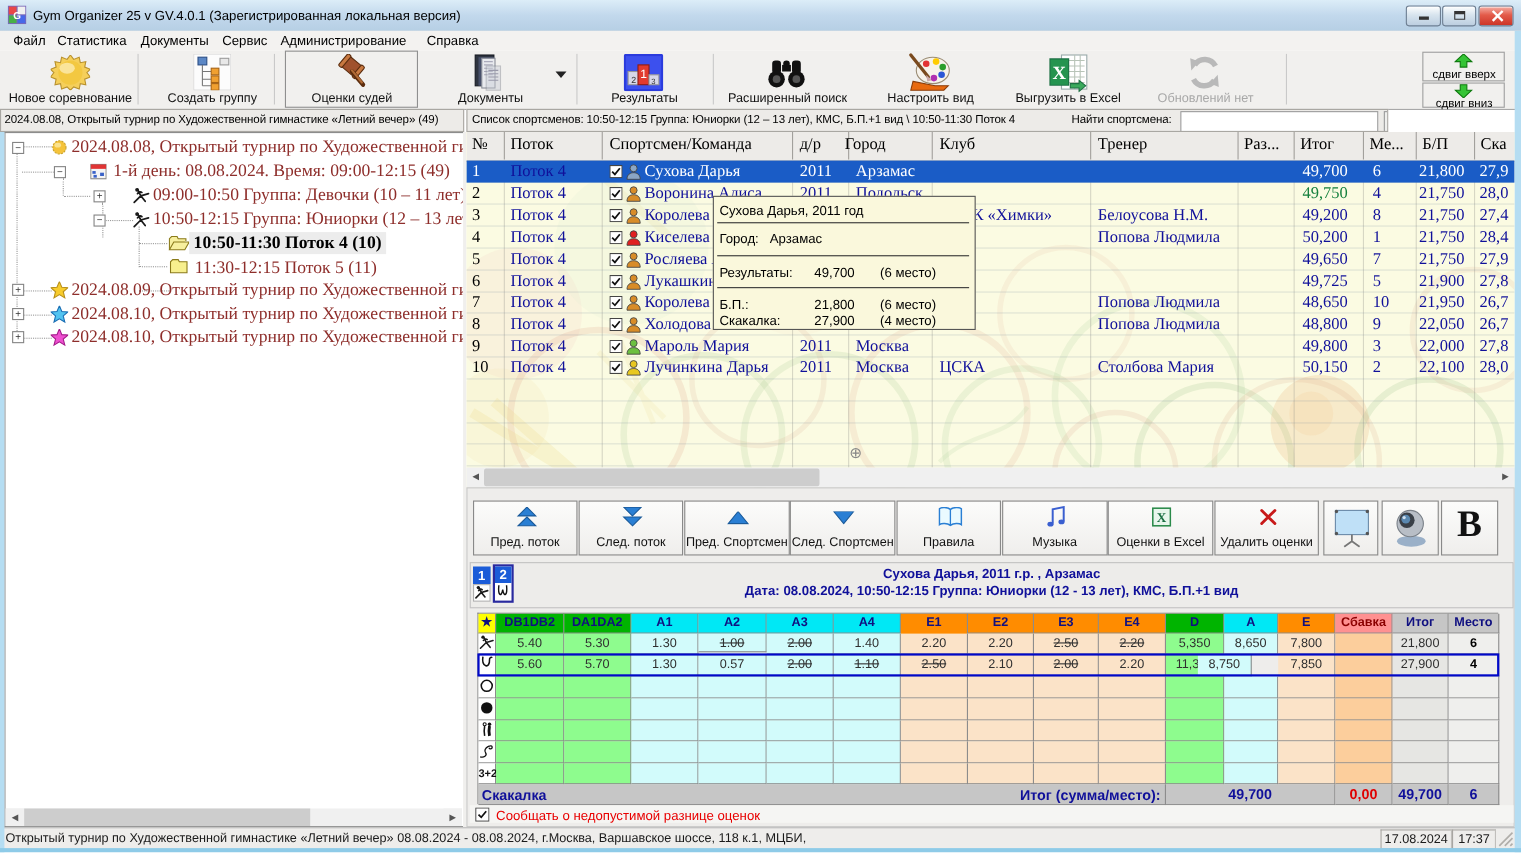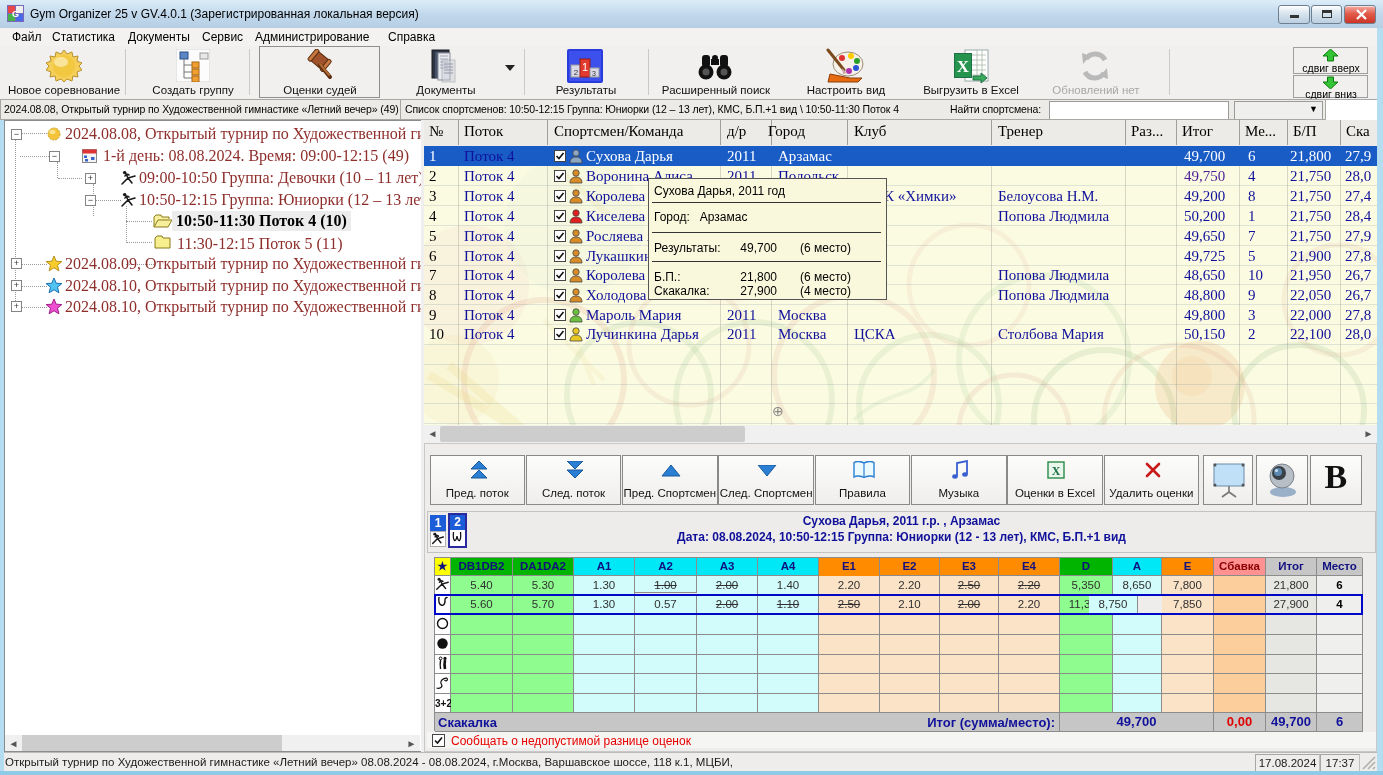--- a/index.html
+++ b/index.html
@@ -11,21 +11,21 @@
 #btn-min{left:1278px;width:30px;background:linear-gradient(#fdfefe,#d7e4ee 45%,#bccee0);}
 #btn-max{left:1311px;width:29px;background:linear-gradient(#fdfefe,#d7e4ee 45%,#bccee0);}
 #btn-cls{left:1344px;width:30px;background:linear-gradient(#f4b0a6,#e35b4a 45%,#cc3528);}
 #menubar{left:0;top:28px;width:1383px;height:18px;background:#f3f2f0;font-size:12px;color:#000;}
 .mitem{position:absolute;top:2px;}
 #toolbar{left:0;top:46px;width:1383px;height:53px;background:#f1f0ee;border-bottom:1px solid #a8a8a8;}
 .tsep{position:absolute;top:3px;height:46px;width:1px;background:#c9c9c9;}
 .tlabel{position:absolute;top:38px;font-size:11.5px;color:#111;width:160px;text-align:center;margin-left:-80px;}
 .pathbar{top:99px;height:21px;white-space:nowrap;overflow:hidden;background:#edebe8;border:1px solid #a9a7a2;box-sizing:border-box;font-size:10.5px;letter-spacing:-0.1px;color:#000;}
 #pathL{left:0;width:422px;}
-#pathR{left:400px;width:926px;}
+#pathR{left:424px;width:838px;}
 #tree{left:4px;top:120px;width:417px;height:632px;background:#fff;border:1px solid #8c8c8c;border-right:none;box-sizing:border-box;font-family:"Liberation Serif",serif;font-size:16px;color:#8e2e2b;overflow:hidden;}
 #splitter{left:421px;top:120px;width:3px;height:632px;background:#f0efed;}
 #list{left:424px;top:120px;width:953px;height:325px;background:#fbfbe2;overflow:hidden;}
 #hscroll2{left:424px;top:425px;width:953px;height:18px;background:#f0f0f0;}
 #bottompanel{left:424px;top:443px;width:953px;height:309px;background:#eeedeb;border:1px solid #c8c8c8;box-sizing:border-box;}
 #statusbar{left:0;top:752px;width:1383px;height:19px;background:#eeedeb;border-top:1px solid #b9b9b9;font-size:11.5px;color:#1a1a1a;}
 #brd-l{left:0;top:120px;width:4px;height:655px;background:#b5ddf2;}
 #brd-r{left:1377px;top:28px;width:6px;height:747px;background:#b5ddf2;}
 #brd-b{left:0;top:771px;width:1383px;height:4px;background:#8ecbe8;}
 .serif{font-family:"Liberation Serif",serif;}
@@ -392,21 +392,21 @@
           <rect x="0.5" y="0.5" width="11" height="11" fill="#fff" stroke="#444"></rect>
           <path d="M2.5 6 L5 8.5 L9.5 3" stroke="#111" stroke-width="1.6" fill="none"></path>
         </svg>
 <svg class="abs" style="left:145px;top:3px" width="14" height="15" viewBox="0 0 14 15">
           <circle cx="7" cy="4" r="3.2" fill="#d88c28" stroke="#444" stroke-width="0.8"></circle>
           <path d="M1 14 C1 9.5 4 8 7 8 C10 8 13 9.5 13 14 Z" fill="#d88c28" stroke="#444" stroke-width="0.8"></path>
         </svg>
 <span class="ac" style="left:162px;color:#10109a">Воронина Алиса</span>
 <span class="ac" style="left:303px;color:#10109a">2011</span>
 <span class="ac" style="left:354px;color:#10109a">Подольск</span>
-<span class="ac" style="left:760px;color:#4c1d95">49,750</span>
+<span class="ac" style="left:760px;color:#15803d">49,750</span>
 <span class="ac" style="left:824px;color:#10109a">4</span>
 <span class="ac" style="left:866px;color:#10109a">21,750</span>
 <span class="ac" style="left:921px;color:#10109a">28,0</span>
 </div>
 <div class="arow" style="top:66px;color:#10109a">
 <span class="ac" style="left:5px;color:#000">3</span>
 <span class="ac" style="left:40px">Поток 4</span>
 <svg class="abs" style="left:130px;top:4px" width="12" height="12" viewBox="0 0 12 12">
           <rect x="0.5" y="0.5" width="11" height="11" fill="#fff" stroke="#444"></rect>
           <path d="M2.5 6 L5 8.5 L9.5 3" stroke="#111" stroke-width="1.6" fill="none"></path>

